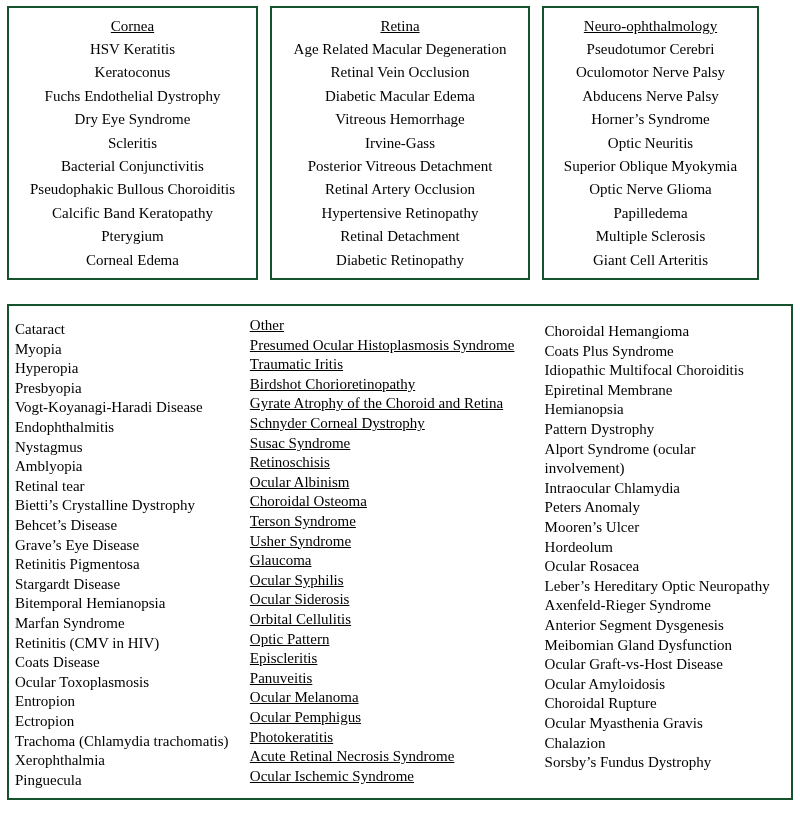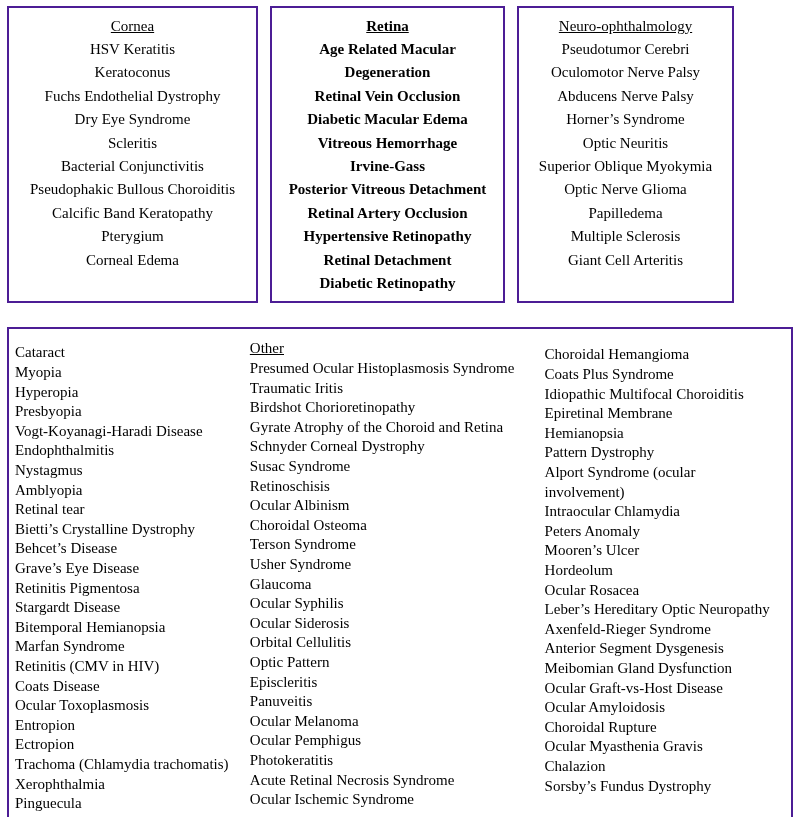--- a/index.html
+++ b/index.html
@@ -10,50 +10,50 @@
     color: #000;
   }
   body { padding: 6px 7px 8px 7px; }
 
   .top-row {
     display: flex;
     gap: 12px;
     margin-bottom: 24px;
   }
   .box {
-    border: 2px solid #4c1d95;
+    border: 2px solid #14532d;
     background: #fff;
   }
   .top-box {
     padding: 7px 4px 6px 4px;
     text-align: center;
     font-size: 15px;
   }
   .cornea-box { width: 251px; }
-  .retina-box { width: 235px; font-weight: bold; }
+  .retina-box { width: 260px; }
   .neuro-box  { width: 217px; }
 
   .box-title {
     text-decoration: underline;
     line-height: 23px;
     font-size: 15px;
   }
   .top-box .list-item { line-height: 23.4px; }
 
   .bottom-box {
     display: flex;
     align-items: flex-start;
     padding: 10px 6px 8px 6px;
     font-size: 15px;
   }
   .col { }
   .col .list-item { line-height: 19.6px; }
   .col .box-title { line-height: 19.6px; }
   .col-left   { width: 30.5%; padding-top: 4px; }
-  .col-middle { width: 37.5%; }
+  .col-middle { width: 37.5%; text-decoration: underline; }
   .col-right  { width: 32%;   padding: 6px 6px 0 6px; }
 </style>
 </head>
 <body>
 
 <div class="top-row">
 
   <div class="box top-box cornea-box">
     <div class="box-title">Cornea</div>
     <div>

